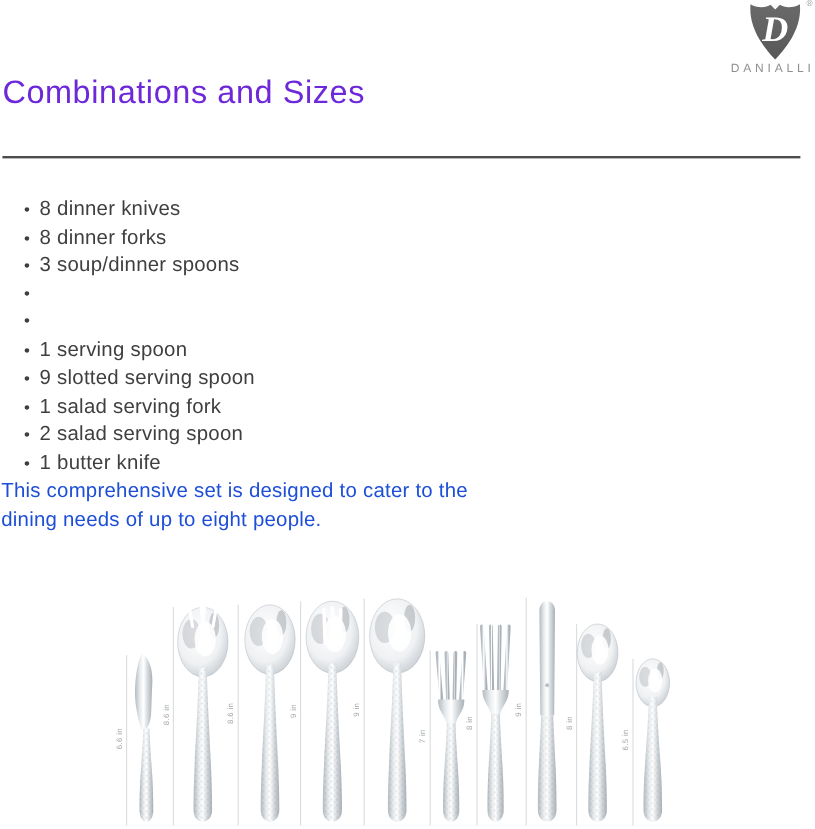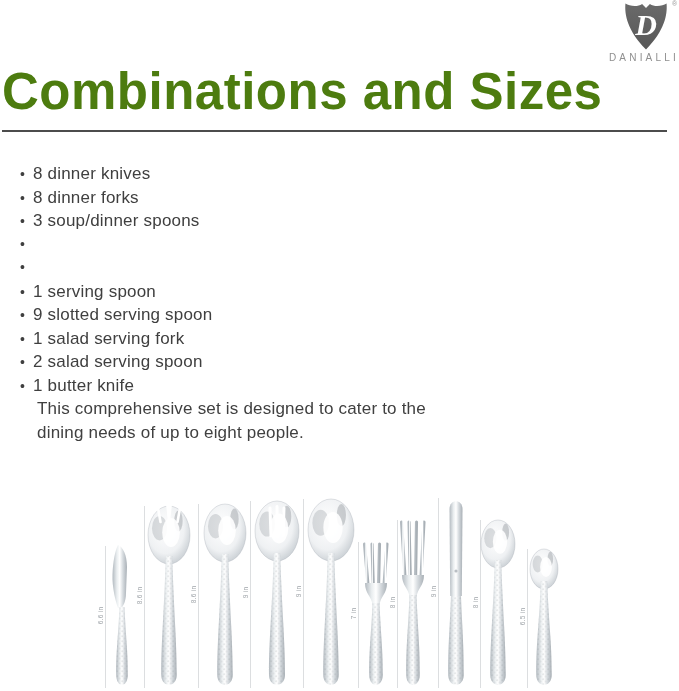--- a/index.html
+++ b/index.html
@@ -8,31 +8,31 @@
   
   .brand{position:absolute;top:0;left:600px;width:79px;height:70px;}
   .shield-svg{position:absolute;left:20px;top:2px;}
   .monogram{position:absolute;left:20px;top:8px;width:52px;text-align:center;
             font-family:"Liberation Serif",serif;font-style:italic;font-weight:700;
             font-size:30px;color:#ffffff;}
   .reg{position:absolute;left:72px;top:0;font-size:7px;color:#9a9a9a;}
   .wordmark{position:absolute;left:8px;top:52px;width:71px;text-align:right;
             font-size:10px;letter-spacing:3.2px;color:#8f8f8f;}
   
-  .title{position:absolute;left:2px;top:62px;font-size:51px;font-weight:700;
-         letter-spacing:0.5px;color:#4d7c0f;}
+  .title{position:absolute;left:2px;top:62px;font-size:27px;font-weight:400;
+         letter-spacing:0.5px;color:#6d28d9;}
   .rule{position:absolute;left:2px;top:130px;width:665px;height:2px;background:#4c4c4c;}
   
   .contents{position:absolute;left:20px;top:162px;margin:0;padding:0;list-style:none;}
   .contents li{display:flex;align-items:baseline;height:23.5px;line-height:23.5px;
                font-size:17px;color:#3f3f3f;letter-spacing:0.2px;}
   .contents .dot{width:13px;font-size:14px;color:#3f3f3f;}
   
   .descr{position:absolute;left:1px;top:397px;width:404px;font-size:17px;
-         line-height:23.8px;color:#404040;letter-spacing:0.2px;padding-left:36px;}
+         line-height:23.8px;color:#1d4ed8;letter-spacing:0.2px;}
   
   .chart{position:absolute;left:0;top:486px;width:679px;height:205px;}
   .mline{position:absolute;width:1px;background:#dcdee0;}
   .size-label{position:absolute;width:34px;text-align:center;transform:rotate(-90deg);
               font-size:6.5px;color:#a0a5aa;letter-spacing:0.3px;}
   .piece-svg{position:absolute;}
 </style>
 </head>
 <body>
 

